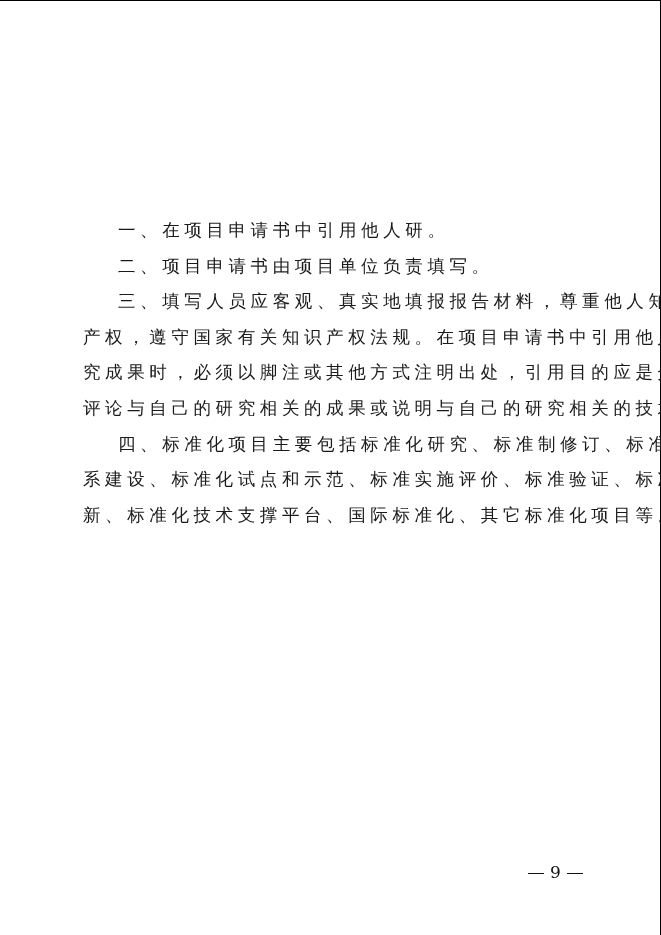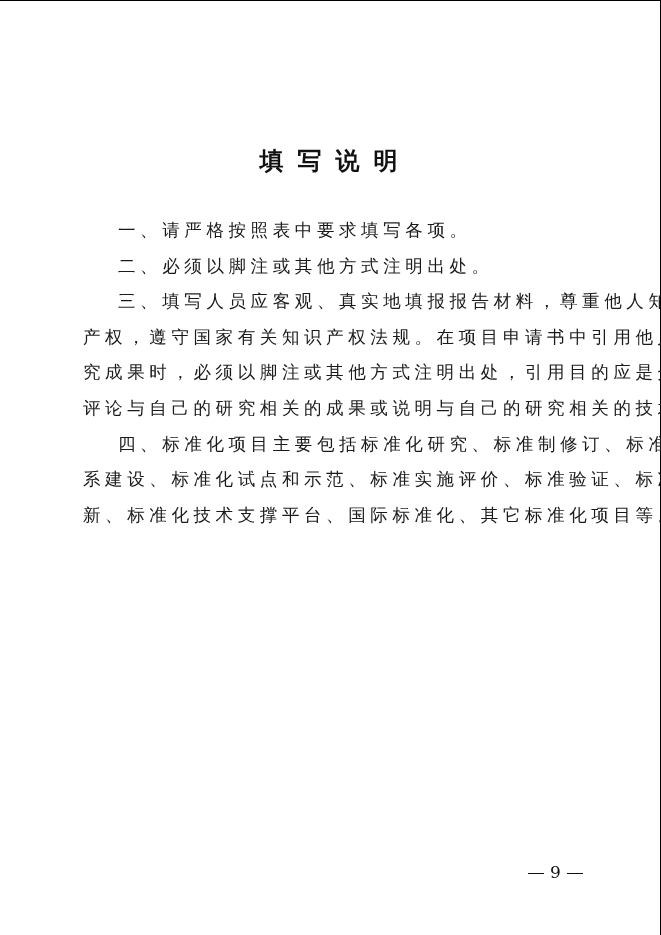--- a/index.html
+++ b/index.html
@@ -75,28 +75,27 @@
       background: #111;
       vertical-align: middle;
       margin: 0 6px;
     }
   </style>
 </head>
 <body>
 
 <div class="page">
 
-  <div class="title">填写说明</div>
 
   <div class="body-text">
     <p class="para">
-      <span class="line">一、请严格按照表中要求填写各项。</span>
+      <span class="line">一、在项目申请书中引用他人研。</span>
     </p>
     <p class="para">
-      <span class="line">二、必须以脚注或其他方式注明出处。</span>
+      <span class="line">二、项目申请书由项目单位负责填写。</span>
     </p>
     <p class="para">
       <span class="line">三、填写人员应客观、真实地填报报告材料，尊重他人知识</span>
       <span class="line cont">产权，遵守国家有关知识产权法规。在项目申请书中引用他人研</span>
       <span class="line cont">究成果时，必须以脚注或其他方式注明出处，引用目的应是介绍、</span>
       <span class="line cont">评论与自己的研究相关的成果或说明与自己的研究相关的技术</span>
     </p>
     <p class="para">
       <span class="line">四、标准化项目主要包括标准化研究、标准制修订、标准体</span>
       <span class="line cont">系建设、标准化试点和示范、标准实施评价、标准验证、标准创</span>

